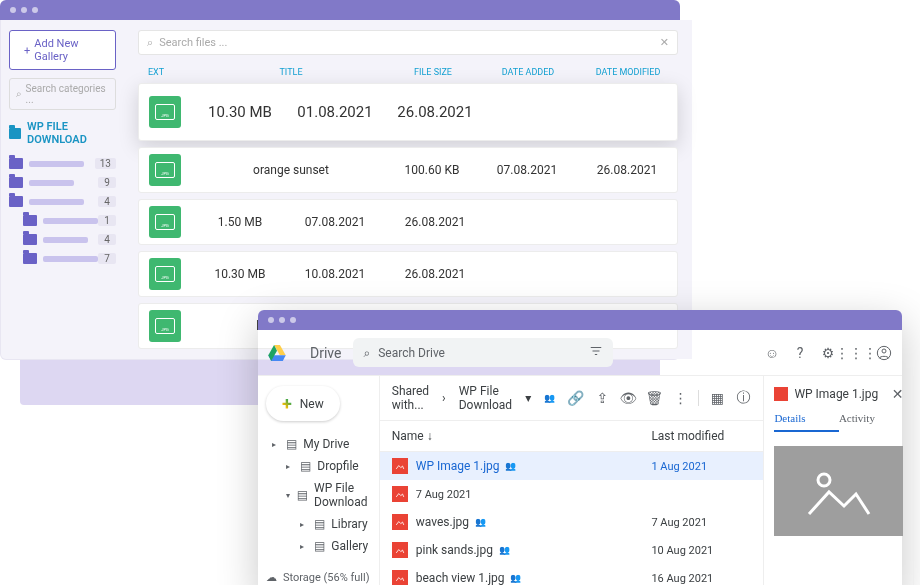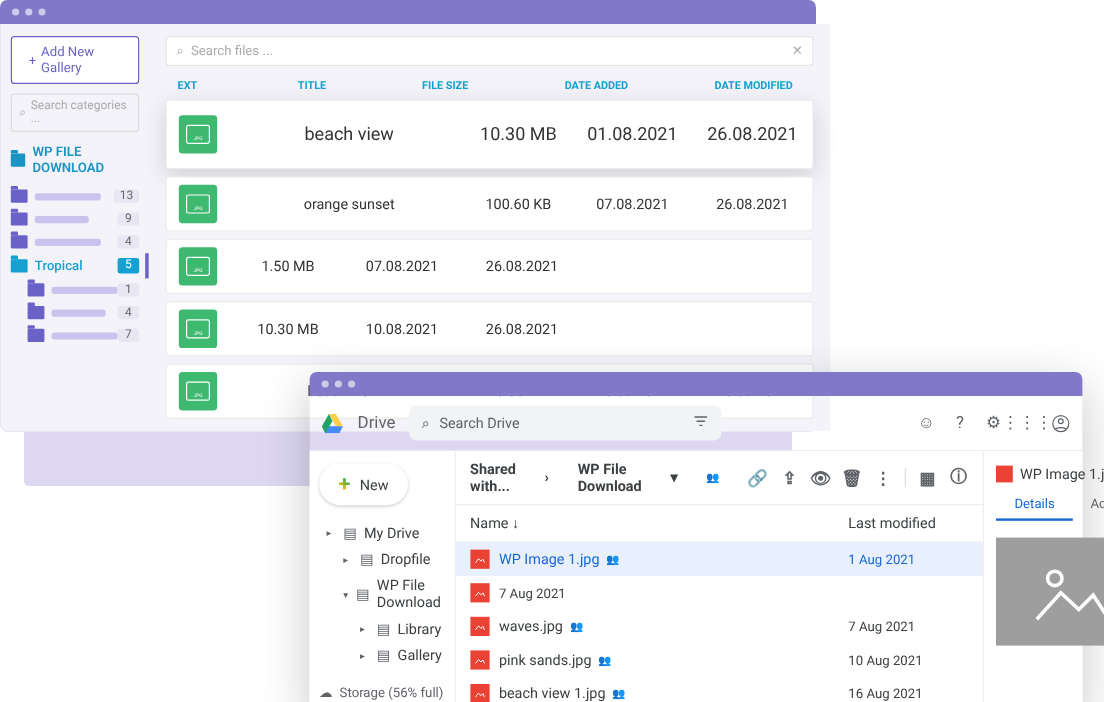--- a/index.html
+++ b/index.html
@@ -12,84 +12,84 @@
 .titlebar { background: #8179c8; border-radius: 6px 6px 0 0; height: 20px; display: flex; align-items: center; gap: 5px; padding-left: 10px; }
 .dot { width: 6px; height: 6px; border-radius: 50%; background: #fff; opacity: .6; }
 .win1-content { background: #f4f3fa; display: flex; border: 1px solid #e8e6f2; border-top: none; border-radius: 0 0 6px 6px; min-height: 280px; }
 .sidebar { width: 160px; padding: 10px 8px; }
 .add-gallery { border: 1px solid #6a62c6; color: #6a62c6; background: #fff; font-size: 11px; padding: 6px 14px; border-radius: 3px; display: flex; align-items: center; justify-content: center; gap: 4px; cursor: pointer; }
 .search-cat { margin-top: 8px; width: 100%; border: 1px solid #ddd; border-radius: 3px; padding: 4px 6px; font-size: 10px; color: #aaa; display: flex; align-items: center; gap: 4px; }
 .cat-title { margin-top: 10px; display: flex; align-items: center; gap: 6px; color: #1a94c3; font-size: 11px; font-weight: 600; }
 .folder-ico { width: 14px; height: 11px; background: currentColor; border-radius: 1px; position: relative; }
 .folder-ico::before { content: ''; position: absolute; top: -3px; left: 0; width: 6px; height: 3px; background: currentColor; border-radius: 1px 1px 0 0; }
 .tree { margin-top: 8px; }
-.tree-item { display: flex; justify-content: space-between; padding: 4px 0; font-size: 11px; color: #6a62c6; }
+.tree-item { display: flex; align-items: center; justify-content: space-between; padding: 4px 0; font-size: 11px; color: #6a62c6; }
 .tree-left { display: flex; align-items: center; gap: 6px; }
 .placeholder { height: 6px; background: #c9c3ed; border-radius: 2px; width: 55px; }
 .placeholder.w2 { width: 45px; }
 .badge { background: #e8e6f2; color: #666; font-size: 10px; padding: 0 5px; border-radius: 2px; min-width: 18px; text-align: center; }
 .tree-item.active .tree-left { color: #14a0d1; font-weight: 500; }
 .tree-item.active .badge { background: #14a0d1; color: #fff; }
 .tree-item.active { border-right: 3px solid #6a62c6; margin-right: -8px; padding-right: 5px; }
 .indent { padding-left: 14px; }
 .main { flex: 1; padding: 10px 14px; background: #f4f3fa; }
 .search-files { background: #fff; border: 1px solid #e5e5e5; border-radius: 3px; display: flex; align-items: center; padding: 5px 8px; color: #aaa; font-size: 11px; gap: 6px; }
 .search-files .close { margin-left: auto; }
-.headers { display: flex; margin-top: 12px; font-size: 9px; color: #14a0d1; font-weight: 700; text-transform: uppercase; gap: 31px; }
+.headers { display: flex; margin-top: 12px; font-size: 9px; color: #14a0d1; font-weight: 400; text-transform: uppercase; }
 .headers > div, .file-row > div { text-align: center; }
 .c-ext { width: 56px; text-align: left; }
 .c-title { flex: 1; }
 .c-size { width: 90px; }
 .c-added { width: 100px; }
 .c-mod { width: 100px; }
 .file-row { display: flex; align-items: center; background: #fff; border: 1px solid #ececec; border-radius: 3px; margin-top: 6px; padding: 6px 0; font-size: 12px; color: #333; }
 .file-row.big { padding: 12px 0; font-size: 15px; box-shadow: 0 6px 20px rgba(0,0,0,.15); width: 540px; }
 .ext-chip { width: 32px; height: 32px; background: #3fb870; border-radius: 3px; margin-left: 10px; display: flex; align-items: center; justify-content: center; }
 .ext-chip-inner { width: 20px; height: 16px; border: 1.5px solid #fff; border-radius: 2px; position: relative; }
 .ext-chip-inner::after { content: 'JPG'; position: absolute; bottom: 1px; left: 50%; transform: translateX(-50%); font-size: 4px; color: #fff; }
 
 
 .win2 { position: absolute; top: 310px; left: 258px; width: 644px; border-radius: 6px; box-shadow: 0 12px 40px rgba(0,0,0,.22); z-index: 3; }
 .win2 .titlebar { background: #8179c8; }
 .win2-body { background: #fff; display: flex; }
 .drive-header { display: flex; align-items: center; padding: 8px 10px; border-bottom: 1px solid #eee; gap: 12px; }
-.drive-logo { display: flex; align-items: center; gap: 12px; font-size: 14px; color: #5f6368; }
+.drive-logo { display: flex; align-items: center; gap: 24px; font-size: 14px; color: #5f6368; }
 .drive-tri { width: 18px; height: 16px; position: relative; }
 .drive-search { flex: 1; background: #f1f3f4; border-radius: 6px; display: flex; align-items: center; padding: 6px 10px; font-size: 12px; color: #5f6368; gap: 8px; max-width: 260px; }
 .header-icons { margin-left: auto; display: flex; gap: 12px; color: #5f6368; align-items: center; }
 .ico { width: 16px; height: 16px; display: inline-flex; align-items: center; justify-content: center; font-size: 14px; cursor: pointer; }
 .drive-left { width: 150px; padding: 10px 8px; border-right: 1px solid #eee; }
 .new-btn { display: flex; align-items: center; gap: 8px; padding: 7px 16px; border-radius: 20px; box-shadow: 0 1px 3px rgba(0,0,0,.2); font-size: 12px; color: #3c4043; width: fit-content; cursor: pointer; }
 .plus-ico { font-size: 18px; background: linear-gradient(45deg,#ea4335,#fbbc04,#34a853,#4285f4); -webkit-background-clip: text; color: transparent; font-weight: bold; }
 .drive-tree { margin-top: 12px; font-size: 12px; color: #3c4043; }
 .drive-tree div { padding: 4px 0 4px 6px; display: flex; align-items: center; gap: 6px; cursor: pointer; }
 .drive-tree .ind1 { padding-left: 20px; }
 .drive-tree .ind2 { padding-left: 34px; }
 .caret { font-size: 8px; color: #5f6368; width: 8px; }
 .storage-bar { margin-top: 14px; }
 .drive-main { flex: 1; display: flex; }
 .drive-list { flex: 1; }
-.breadcrumb { display: flex; align-items: center; padding: 8px 12px; font-size: 12px; color: #3c4043; border-bottom: 1px solid #eee; gap: 24px; font-weight: bold; }
+.breadcrumb { display: flex; align-items: center; padding: 8px 12px; font-size: 12px; color: #3c4043; border-bottom: 1px solid #eee; gap: 13px; }
 .bc-icons { margin-left: auto; display: flex; gap: 10px; color: #5f6368; }
 .col-headers { display: flex; padding: 8px 12px; font-size: 12px; color: #3c4043; border-bottom: 1px solid #eee; }
 .col-headers .n { flex: 1; }
 .col-headers .m { width: 100px; margin-left: 12px; }
 .drive-row { display: flex; align-items: center; padding: 6px 12px; font-size: 12px; color: #3c4043; }
 .drive-row.sel { background: #e8f0fe; color: #1967d2; }
 .drive-row .thumb { width: 16px; height: 16px; background: #ea4335; margin-right: 8px; display: flex; align-items: center; justify-content: center; }
 .drive-row .thumb svg { width: 10px; height: 10px; }
 .drive-row .name { flex: 1; display: flex; align-items: center; gap: 6px; }
 .drive-row .mod { width: 100px; text-align: left; font-size: 11px; }
 .drive-row.sel .mod { color: #1967d2; }
 .people { font-size: 9px; color: #888; }
 .drive-detail { width: 150px; border-left: 1px solid #eee; padding: 10px; }
 .detail-head { display: flex; align-items: center; gap: 6px; font-size: 12px; color: #3c4043; }
 .detail-head .thumb { width: 14px; height: 14px; background: #ea4335; }
 .detail-tabs { display: flex; margin-top: 10px; font-size: 11px; }
-.detail-tabs span { flex: 1; text-align: center; padding-bottom: 6px; color: #5f6368; cursor: pointer; }
+.detail-tabs span { flex: 1; text-align: left; padding-bottom: 6px; color: #5f6368; cursor: pointer; font-family: Liberation Serif, serif; }
 .detail-tabs span.active { color: #1967d2; border-bottom: 2px solid #1967d2; }
 .preview { margin-top: 14px; background: #9e9e9e; height: 90px; display: flex; align-items: center; justify-content: center; }
 .side-strip { width: 36px; border-left: 1px solid #eee; display: flex; flex-direction: column; align-items: center; gap: 14px; padding-top: 10px; }
 .strip-ico { width: 16px; height: 16px; border-radius: 3px; }
 .close-x { margin-left: auto; font-size: 14px; color: #5f6368; cursor: pointer; }
 </style>
 </head>
 <body>
 
 <div class="win1">
@@ -129,27 +129,20 @@
               </span>
               <span class="badge">9</span>
             </div>
             <div class="tree-item">
               <span class="tree-left">
                 <span class="folder-ico" style="color:#6a62c6"></span>
                 <span class="placeholder "></span>
               </span>
               <span class="badge">4</span>
             </div>
-            <div class="tree-item active">
-              <span class="tree-left">
-                <span class="folder-ico" style="color:#14a0d1"></span>
-                <span>Tropical</span>
-              </span>
-              <span class="badge">5</span>
-            </div>
             <div class="tree-item indent">
               <span class="tree-left">
                 <span class="folder-ico" style="color:#6a62c6"></span>
                 <span class="placeholder "></span>
               </span>
               <span class="badge">1</span>
             </div>
             <div class="tree-item indent">
               <span class="tree-left">
                 <span class="folder-ico" style="color:#6a62c6"></span>
@@ -179,21 +172,20 @@
           <div class="c-added">DATE ADDED</div>
           <div class="c-mod">DATE MODIFIED</div>
         </div>
         <div id="files1">
             <div class="file-row big">
               <div class="c-ext">
                 <span class="ext-chip">
                   <span class="ext-chip-inner"></span>
                 </span>
               </div>
-              <div class="c-title">beach view</div>
               <div class="c-size">10.30 MB</div>
               <div class="c-added">01.08.2021</div>
               <div class="c-mod">26.08.2021</div>
             </div>
             <div class="file-row">
               <div class="c-ext">
                 <span class="ext-chip">
                   <span class="ext-chip-inner"></span>
                 </span>
               </div>

